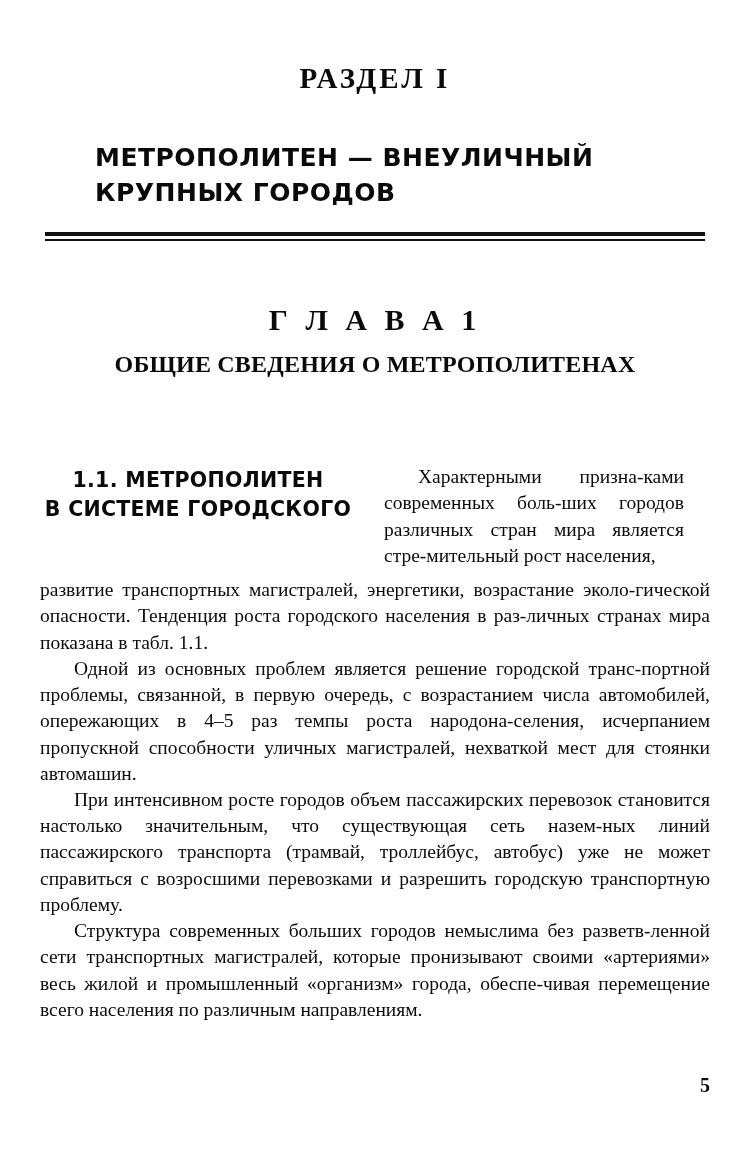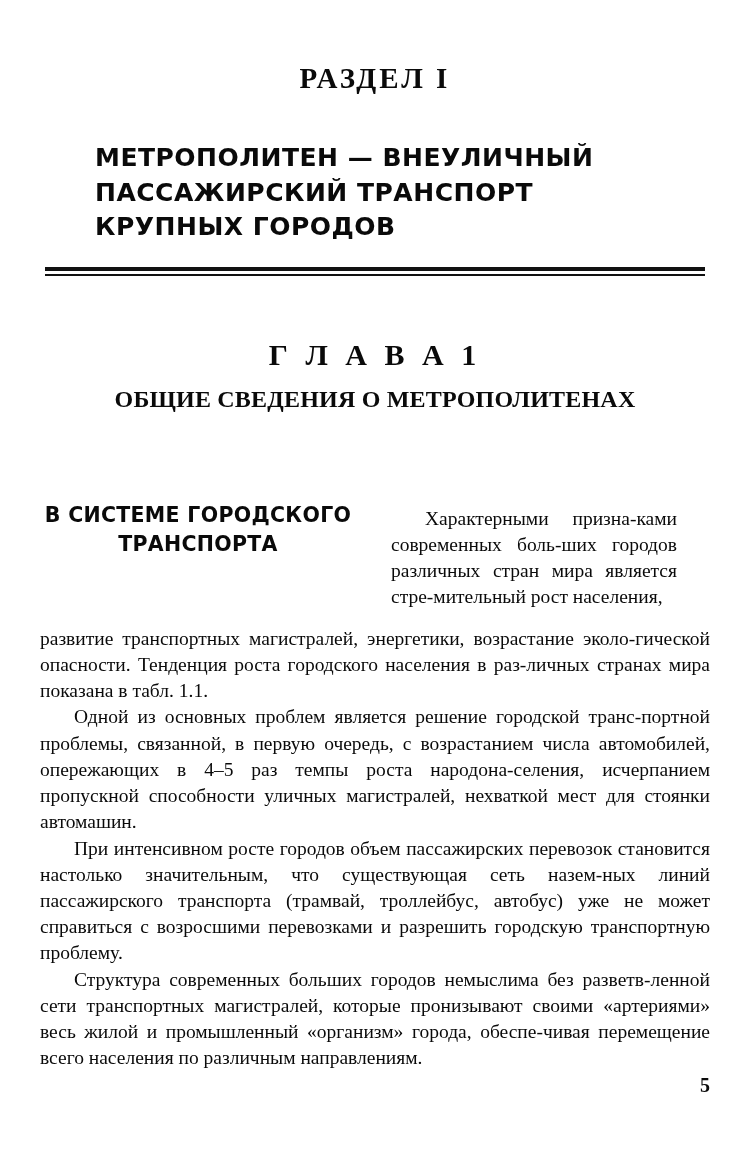--- a/index.html
+++ b/index.html
@@ -96,21 +96,21 @@
     padding-top: 2px;
   }
   .col-text {
     width: 300px;
     font-size: 19.5px;
     line-height: 1.35;
     text-align: justify;
     text-align-last: left;
     hyphens: manual;
   }
-  .col-text p { margin: 7px; text-indent: 34px; }
+  .col-text p { margin: 0; text-indent: 34px; }
 
   .body-text {
     margin-top: 8px;
     font-size: 19.5px;
     line-height: 1.345;
     text-align: justify;
     text-align-last: left;
   }
   .body-text p {
     margin: 0;
@@ -131,37 +131,36 @@
 </head>
 <body>
 
 <div class="page">
   <div class="content">
 
     <div class="section-title">РАЗДЕЛ I</div>
 
     <div class="part-heading">
       <div>МЕТРОПОЛИТЕН — ВНЕУЛИЧНЫЙ</div>
-      <div>ПАССАЖИРСКИЙ ТРАНСПОРТ</div>
       <div>КРУПНЫХ ГОРОДОВ</div>
     </div>
 
     <div class="rule-group">
       <div class="rule-thick"></div>
       <div class="rule-gap"></div>
       <div class="rule-thin"></div>
     </div>
 
     <div class="chapter-label">Г Л А В А  1</div>
     <div class="chapter-title">ОБЩИЕ СВЕДЕНИЯ О МЕТРОПОЛИТЕНАХ</div>
 
     <div class="two-col">
       <div class="sub-heading">
+        <div>1.1.  МЕТРОПОЛИТЕН</div>
         <div>В СИСТЕМЕ ГОРОДСКОГО</div>
-        <div>ТРАНСПОРТА</div>
       </div>
       <div class="col-text">
         <p>Характерными призна-ками современных боль-ших городов различных стран мира является стре-мительный рост населения,</p>
       </div>
     </div>
 
     <div class="body-text">
       <p class="cont">развитие транспортных магистралей, энергетики, возрастание эколо-гической опасности. Тенденция роста городского населения в раз-личных странах мира показана в табл. 1.1.</p>
       <p>Одной из основных проблем является решение городской транс-портной проблемы, связанной, в первую очередь, с возрастанием числа автомобилей, опережающих в 4–5 раз темпы роста народона-селения, исчерпанием пропускной способности уличных магистралей, нехваткой мест для стоянки автомашин.</p>
       <p>При интенсивном росте городов объем пассажирских перевозок становится настолько значительным, что существующая сеть назем-ных линий пассажирского транспорта (трамвай, троллейбус, автобус) уже не может справиться с возросшими перевозками и разрешить городскую транспортную проблему.</p>

